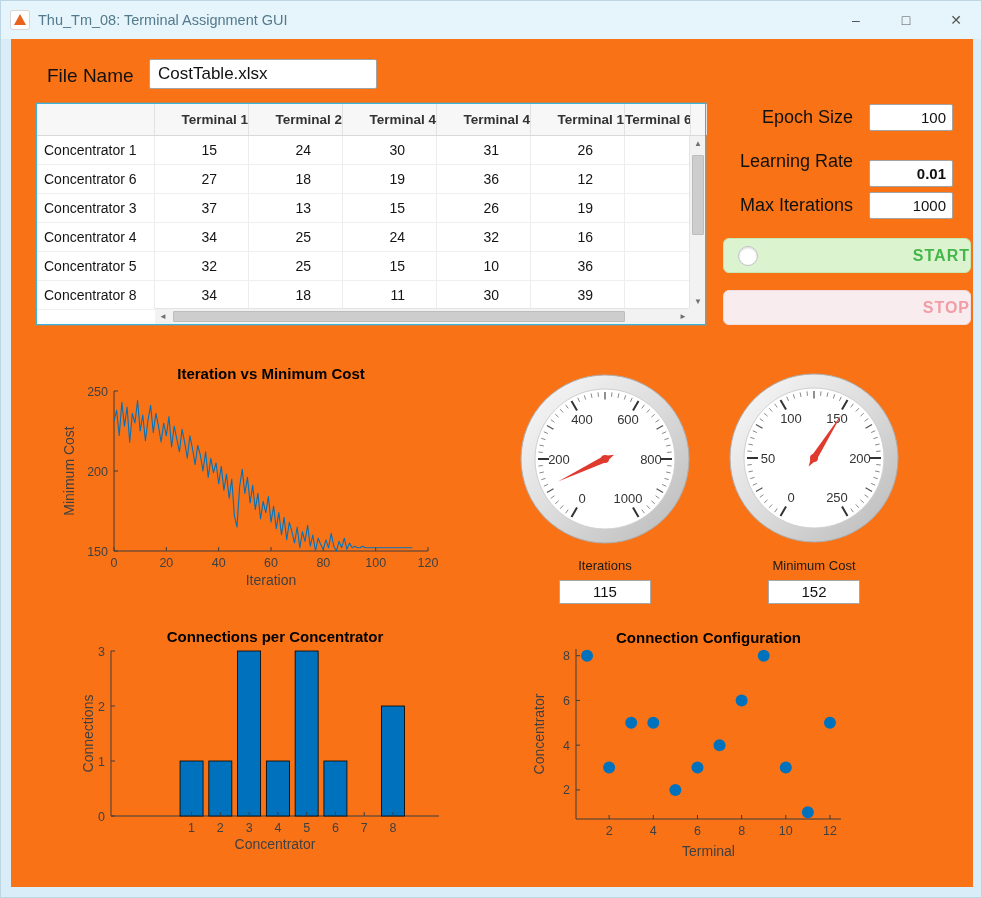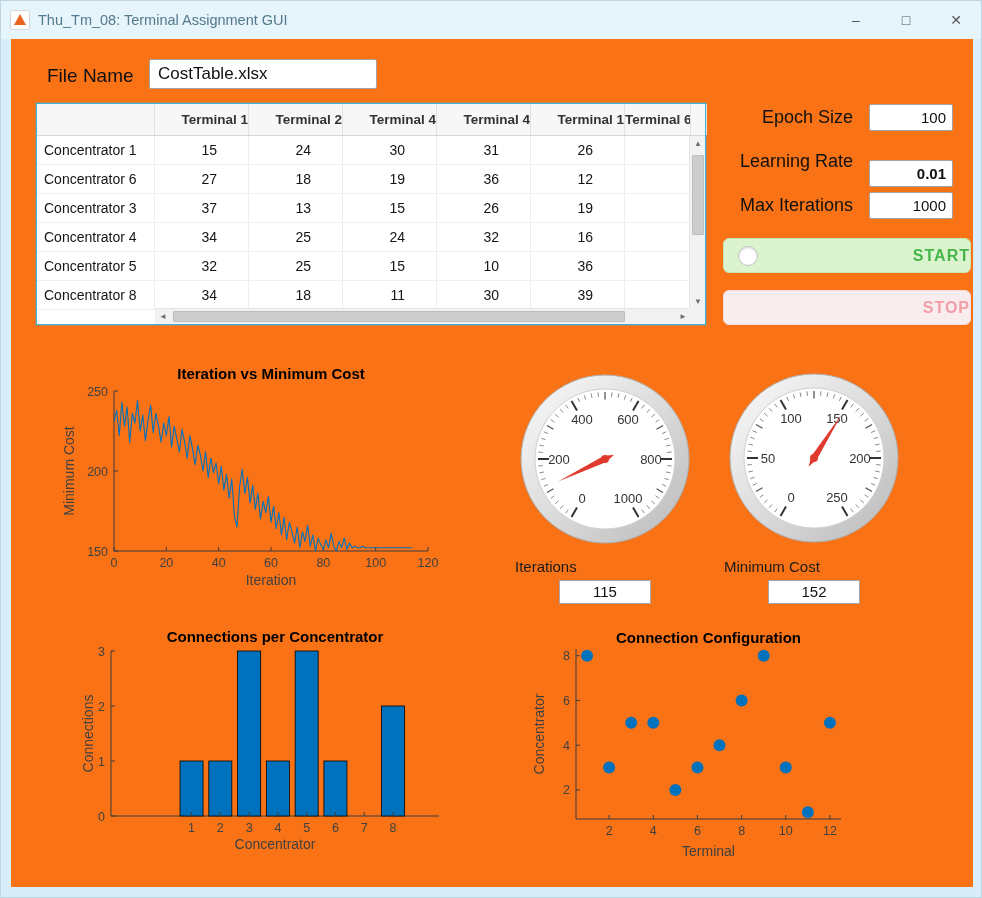--- a/index.html
+++ b/index.html
@@ -47,21 +47,21 @@
   .lamp{position:absolute;left:14px;top:7px;width:20px;height:20px;border-radius:50%;background:#fff;border:1px solid #c2c2c2;box-shadow:inset 0 1px 2px rgba(0,0,0,.15)}
   .stop{left:712px;top:251px;background:#f8ecee;border:1px solid #efdde0;color:#f29ca6}
 
   svg{position:absolute;overflow:visible}
   svg text{font-family:"Liberation Sans",sans-serif}
   .tk{font-size:12.5px;fill:#404040}
   .al{font-size:14px;fill:#404040}
   .ct{font-size:15px;font-weight:bold;fill:#000}
   .gl{font-size:13px;fill:#333}
 
-  .glabel{position:absolute;width:180px;text-align:left;font-size:15px;color:#1a1a1a}
+  .glabel{position:absolute;width:180px;text-align:center;font-size:13px;color:#1a1a1a}
   .valuebox{position:absolute;width:92px;height:24px;border:1px solid #a8a8a8;background:#fff;text-align:center;font-size:15px;line-height:22px;color:#111}
 </style>
 </head>
 <body>
 
 <div class="window">
   <div class="titlebar">
     <span class="appicon"></span>
     <span class="wtitle">Thu_Tm_08: Terminal Assignment GUI</span>
     <div class="winbtns">

